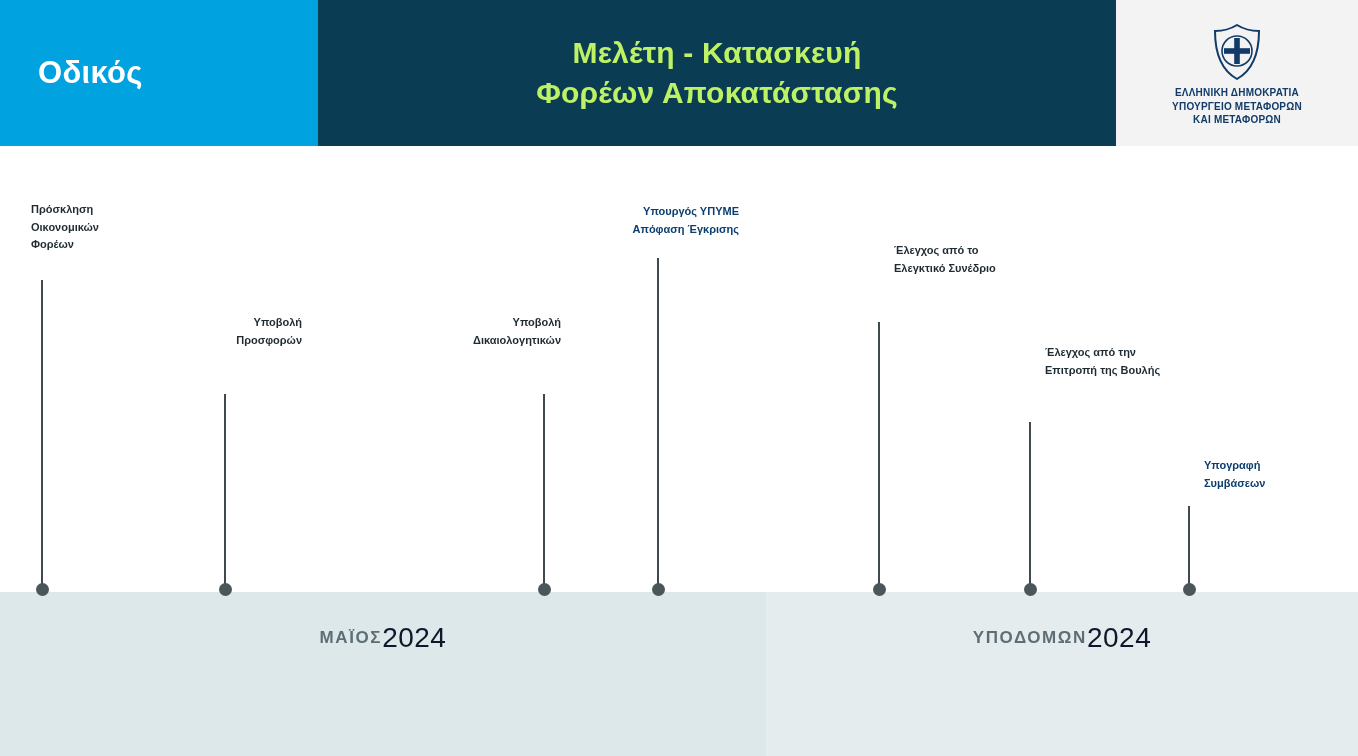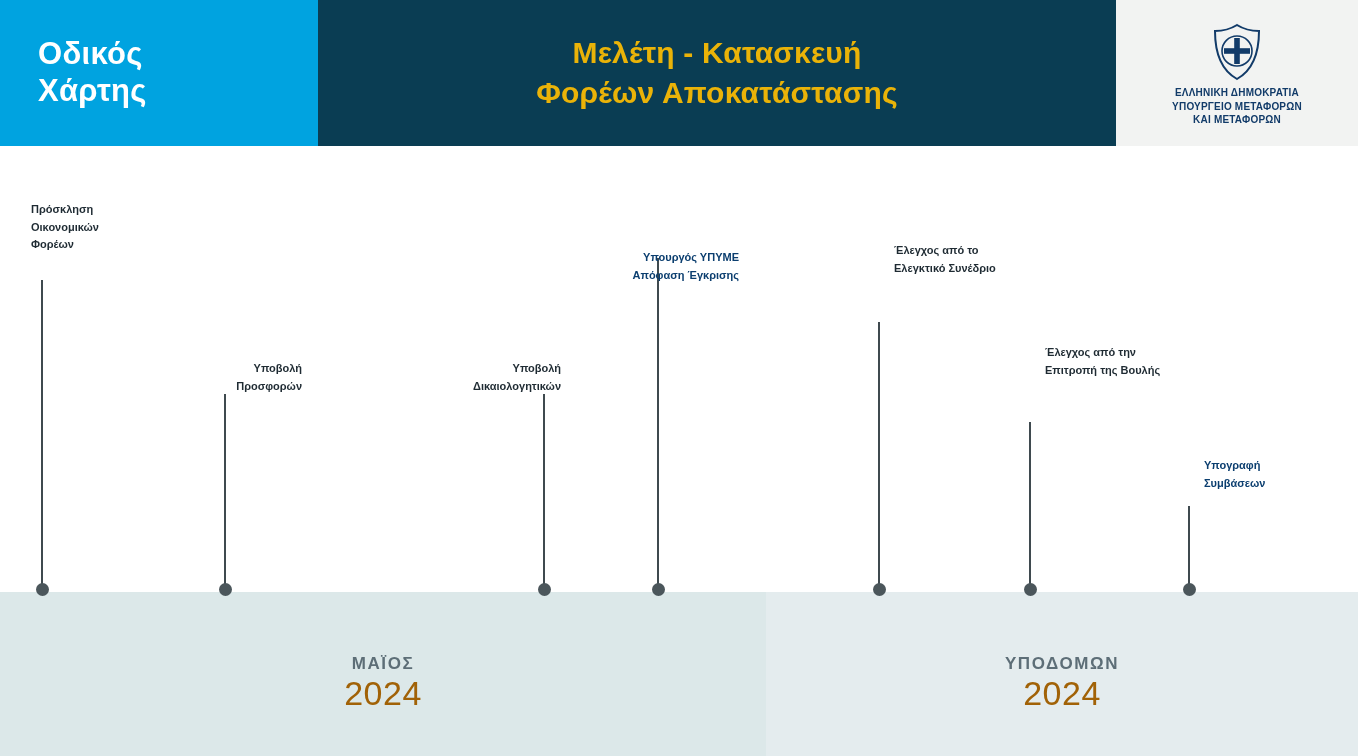--- a/index.html
+++ b/index.html
@@ -20,21 +20,21 @@
   }
   .header-left .l1, .header-left .l2 {
     color: #ffffff; font-weight: bold; font-size: 31px; line-height: 1.18;
     letter-spacing: .3px;
   }
   .header-mid {
     width: 798px; height: 146px; background: #0A3D53;
     display: flex; flex-direction: column; justify-content: center; align-items: center;
   }
   .header-mid .t1, .header-mid .t2 {
-    color: #eab308; font-weight: bold; font-size: 30px; line-height: 1.35;
+    color: #bef264; font-weight: bold; font-size: 30px; line-height: 1.35;
     letter-spacing: .2px; text-align: center;
   }
   .header-right {
     width: 242px; height: 146px; background: #F2F3F2;
     display: flex; flex-direction: column; justify-content: center; align-items: center;
     padding-top: 4px;
   }
   .emblem { width: 52px; height: 58px; margin-bottom: 5px; }
   .header-right .r {
     color: #123B69; font-weight: bold; font-size: 10px; line-height: 1.35;
@@ -42,55 +42,54 @@
   }
 
   
   .canvas { position: absolute; left: 0; top: 146px; width: 1358px; height: 610px; background: #ffffff; }
 
   
   .month-band { position: absolute; bottom: 0; height: 164px; }
   .month-band.may  { left: 0;   width: 766px; background: #DCE8E9; }
   .month-band.jun  { left: 766px; width: 592px; background: #E4ECEE; }
   .month-inner {
-    position: absolute; left: 0; right: 0; top: 62px;
-    display: flex; flex-direction: column; align-items: center;
+    position: absolute; left: 0; right: 0; top: 30px;
+    display: flex; flex-direction: row; align-items: center; justify-content: center;
   }
   .month-name {
     color: #5D6E77; font-weight: bold; font-size: 17px; letter-spacing: 1.6px;
   }
   .month-year {
-    color: #a16207; font-size: 34px; line-height: 1.15; letter-spacing: .5px;
+    color: #0f172a; font-size: 28px; line-height: 1.15; letter-spacing: .5px;
   }
 
   
   .milestone { position: absolute; }
   .stem { position: absolute; width: 2px; background: #3F4A4F; left: 0; }
   .dot {
     position: absolute; width: 13px; height: 13px; border-radius: 50%;
     background: #4B565B; left: -5.5px;
   }
   .mlabel {
     position: absolute; font-size: 11px; font-weight: bold; line-height: 1.6;
     white-space: pre-line;
   }
   .mlabel.dark  { color: #1F2B33; }
   .mlabel.navy  { color: #0B3E6F; }
   .mlabel.left  { text-align: left; }
-  .mlabel.right { text-align: right; margin-top: 46px; }
+  .mlabel.right { text-align: right; }
 </style>
 </head>
 <body>
 
 <div class="page">
 
   <div class="header">
     <div class="header-left">
       <div class="l1">Οδικός</div>
-      <div class="l2">Χάρτης</div>
     </div>
     <div class="header-mid">
       <div class="t1">Μελέτη - Κατασκευή</div>
       <div class="t2">Φορέων Αποκατάστασης</div>
     </div>
     <div class="header-right">
       <span class="emblem">
         <svg width="52" height="58" viewBox="0 0 52 58" aria-hidden="true">
           <path d="M26 2 C34 7 44 8 48 8 C48 26 44 46 26 56 C8 46 4 26 4 8 C8 8 18 7 26 2 Z" fill="none" stroke="#123B69" stroke-width="2"></path>
           <circle cx="26" cy="28" r="15" fill="none" stroke="#123B69" stroke-width="1.6"></circle>

